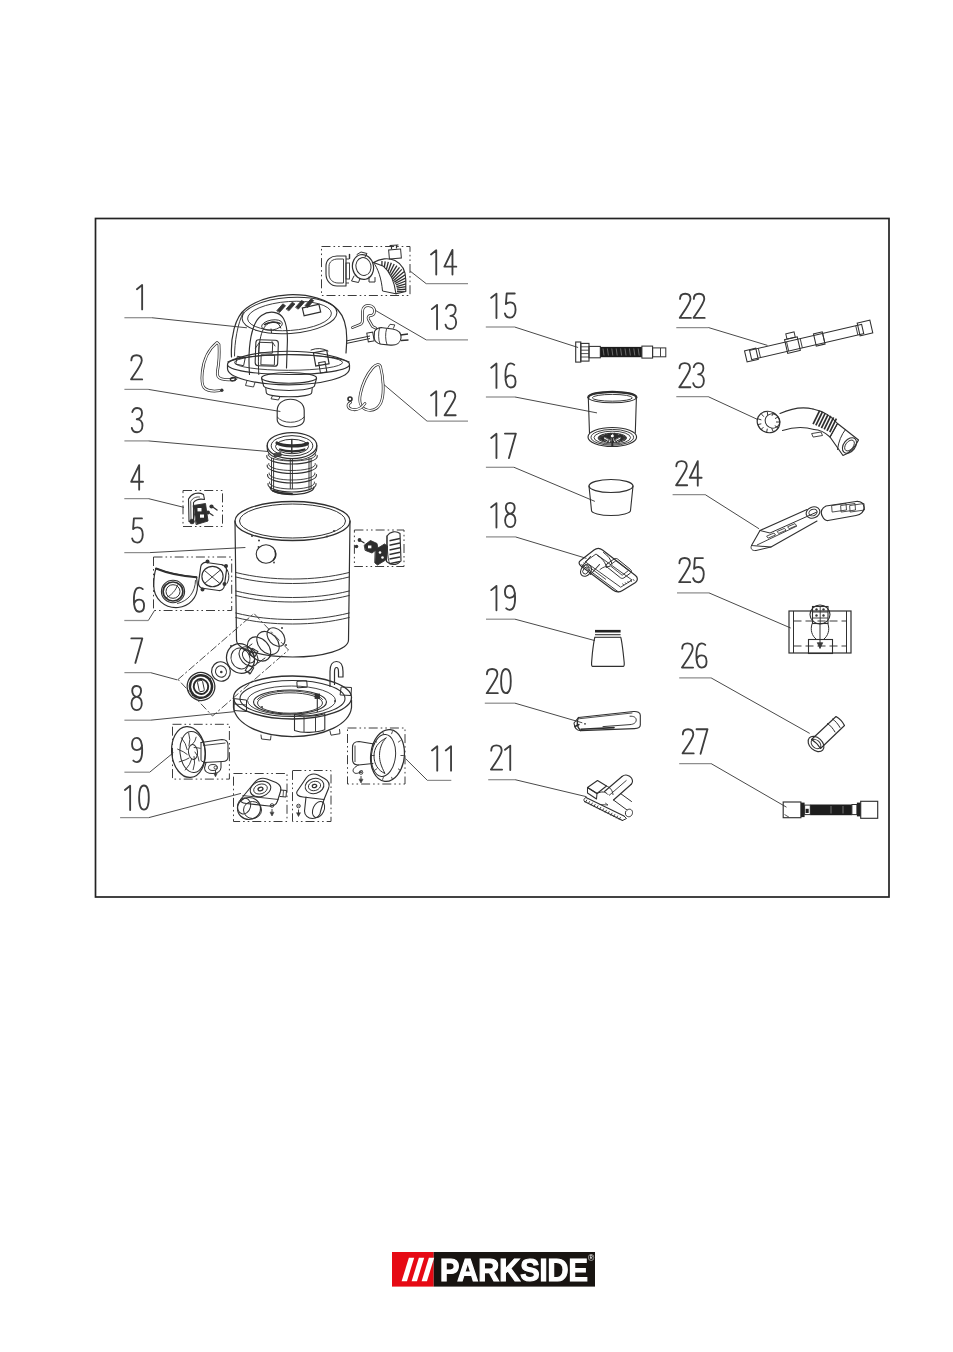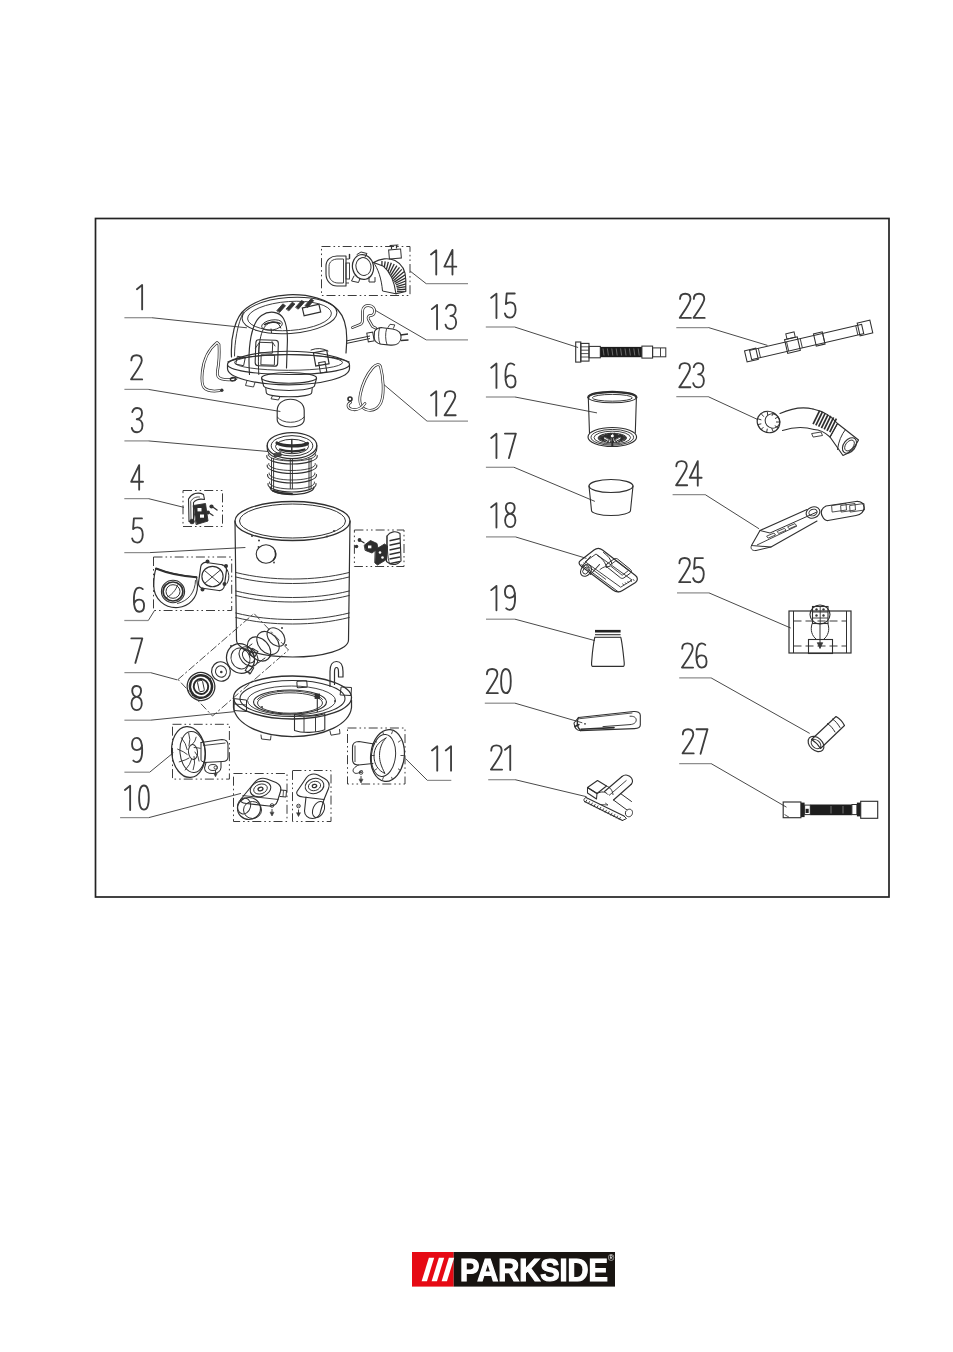--- a/index.html
+++ b/index.html
@@ -692,21 +692,21 @@
       <path d="M389.5,563.5 C387.5,558 387,545 387,536" stroke="#303030" stroke-width="0.9" fill="none" stroke-linejoin="round" stroke-linecap="round"></path>
       <line x1="389.5" y1="540.7" x2="400.0" y2="538.5" stroke="#2f2f2f" stroke-width="1.5" stroke-linecap="butt"></line>
       <line x1="389.5" y1="545.3" x2="400.0" y2="543.1" stroke="#2f2f2f" stroke-width="1.5" stroke-linecap="butt"></line>
       <line x1="389.5" y1="549.9" x2="400.0" y2="547.7" stroke="#2f2f2f" stroke-width="1.5" stroke-linecap="butt"></line>
       <line x1="389.5" y1="554.5" x2="400.0" y2="552.3" stroke="#2f2f2f" stroke-width="1.5" stroke-linecap="butt"></line>
       <line x1="389.5" y1="559.1" x2="400.0" y2="556.9" stroke="#2f2f2f" stroke-width="1.5" stroke-linecap="butt"></line>
       <line x1="389.5" y1="563.7" x2="400.0" y2="561.5" stroke="#2f2f2f" stroke-width="1.5" stroke-linecap="butt"></line>
     </svg>
 </div>
 
-<div style="position:absolute;left:392px;top:1251.7px;width:203px;height:34.6px;margin-left:20px;">
+<div style="position:absolute;left:392px;top:1251.7px;width:203px;height:34.6px;">
 <svg width="203" height="35" viewBox="0 0 203 35">
 <rect x="0" y="0" width="41.7" height="34.6" fill="#e60a14"></rect>
 <rect x="41.7" y="0" width="161.3" height="34.6" fill="#181411"></rect>
 <g fill="#ffffff">
 <path d="M9.6,29.3 L16.9,5.8 L22.2,5.8 L14.9,29.3 Z"></path>
 <path d="M19.6,29.3 L26.9,5.8 L32.2,5.8 L24.9,29.3 Z"></path>
 <path d="M29.6,29.3 L36.9,5.8 L42.2,5.8 L34.9,29.3 Z"></path>
 </g>
 <text x="48" y="28.7" font-family="Liberation Sans, sans-serif" font-weight="bold" font-size="31" fill="#ffffff" stroke="#ffffff" stroke-width="1.2" textLength="148" lengthAdjust="spacingAndGlyphs">PARKSIDE</text>
 <text x="196" y="9" font-family="Liberation Sans, sans-serif" font-size="8.5" fill="#ffffff">®</text>

